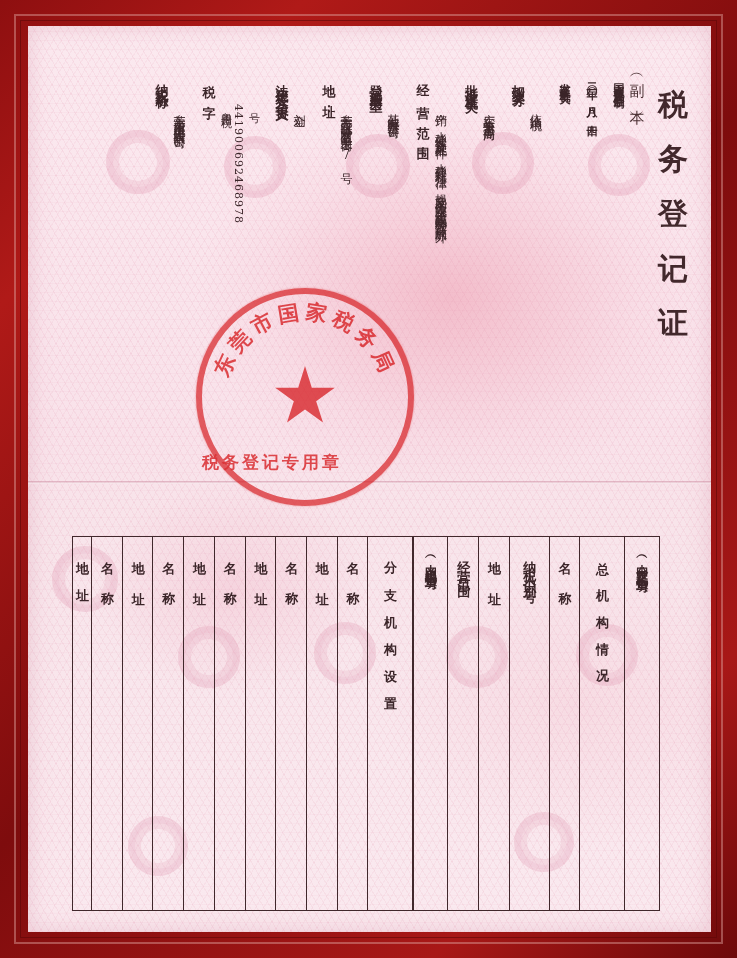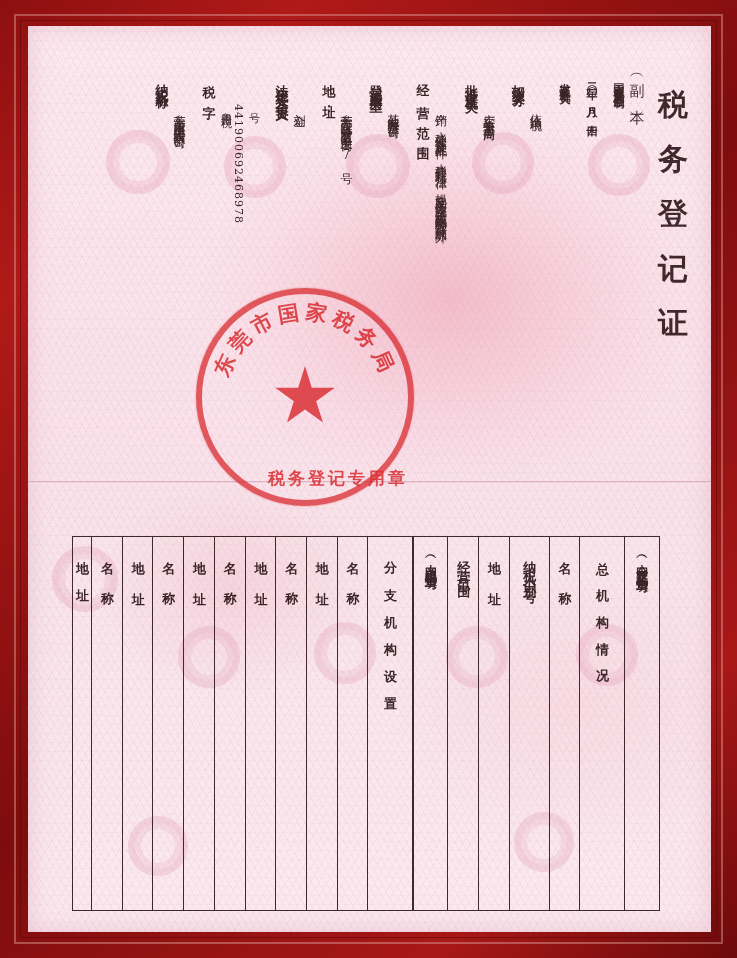--- a/index.html
+++ b/index.html
@@ -201,22 +201,22 @@
     fill: rgba(214,26,30,.88);
     font-family: "DejaVu Serif", "Liberation Serif", serif;
     font-size: 21px;
     font-weight: 700;
     letter-spacing: 5px;
   }
   #seal .seal-bottom {
     position: absolute;
     left: 0;
     right: 0;
-    bottom: 10px;
-    text-align: right;
+    bottom: 26px;
+    text-align: left;
     font-family: "DejaVu Serif", "Liberation Serif", serif;
     font-size: 17px;
     font-weight: 700;
     letter-spacing: 3px;
     color: rgba(214,26,30,.88);
   }
 
   
   #bottom-half {
     position: absolute;

